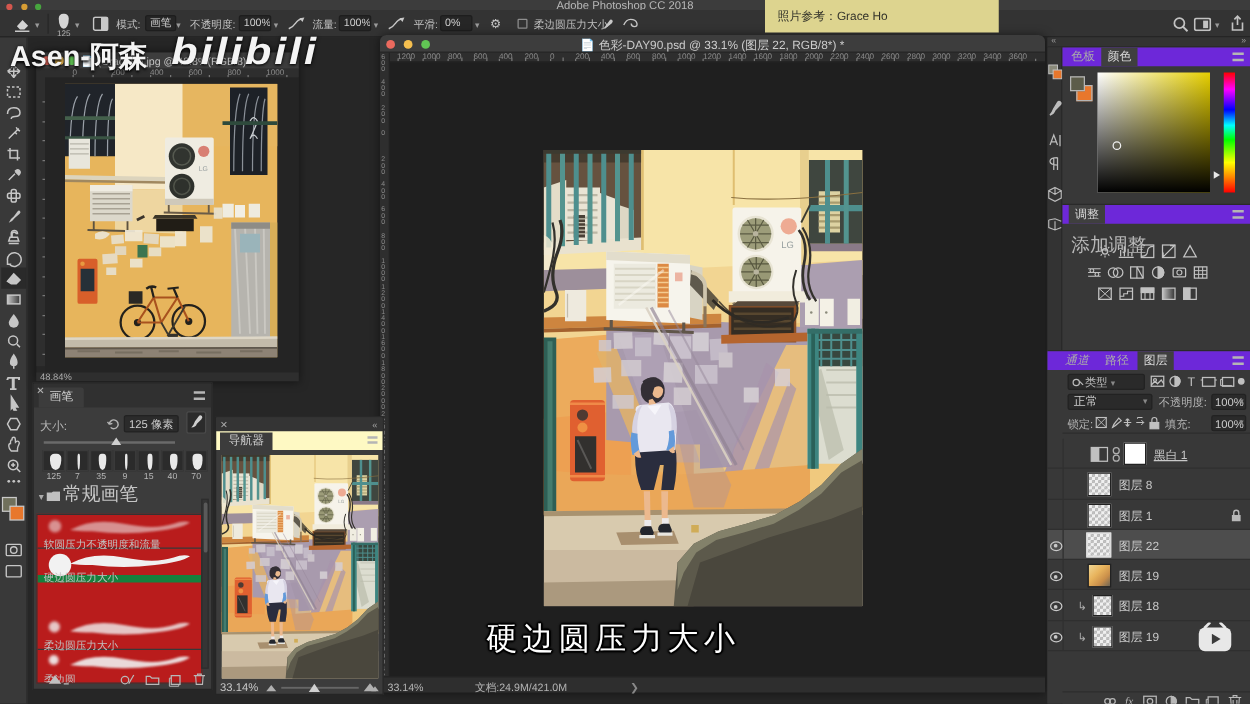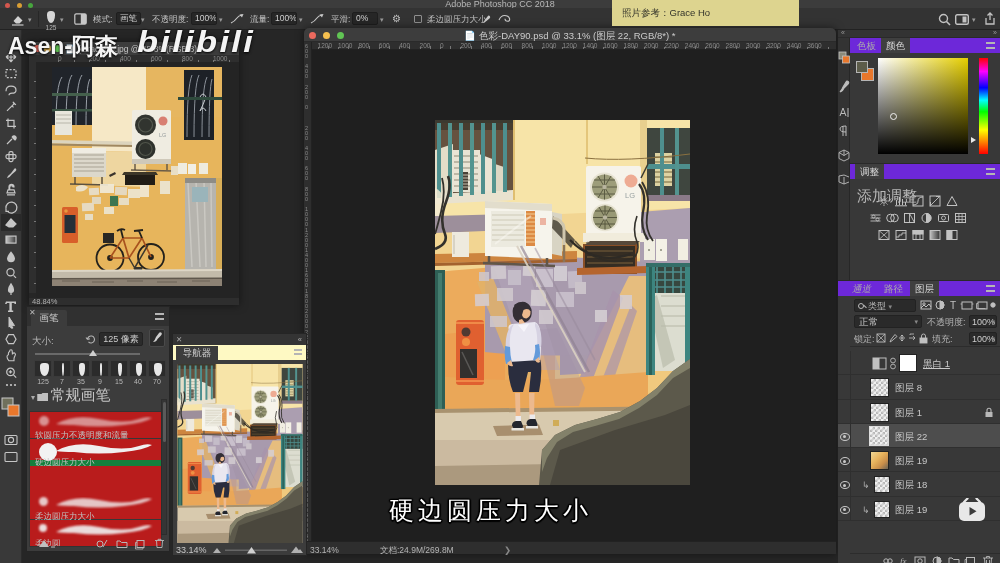--- a/index.html
+++ b/index.html
@@ -340,21 +340,21 @@
       <span class="rtickv" style="left:0px;top:471.2px;">4000</span>
       <span class="rtickv" style="left:0px;top:491.6px;">4200</span>
     </div>
   <div id="doccanvas">
     <svg style="position:absolute;left:123px;top:70px;" width="255" height="365" viewBox="0 0 255 365">
         <use href="#painting"></use>
       </svg>
   </div>
   <div id="docstatus2">
     <span style="position:absolute;left:6px;top:3px;">33.14%</span>
-    <span style="position:absolute;left:76px;top:3px;">文档:24.9M/269.8M</span>
+    <span style="position:absolute;left:76px;top:3px;">文档:24.9M/421.0M</span>
     <span style="position:absolute;left:200px;top:3px;color:#888;">❯</span>
   </div>
 </div>
 <div id="refwin">
   <div id="reftitle">
     <span class="dot" style="left:5px;background:#ec6a5e;"></span>
     <span class="dot" style="left:15px;background:#f5bf4f;"></span>
     <span class="dot" style="left:25px;background:#61c554;"></span>
     <div style="position:absolute;left:36px;top:2px;font-size:8.5px;color:#c6c6c6;">📄 (GraceHo.jpg @ 48.8%(RGB/8)</div>
   </div>

